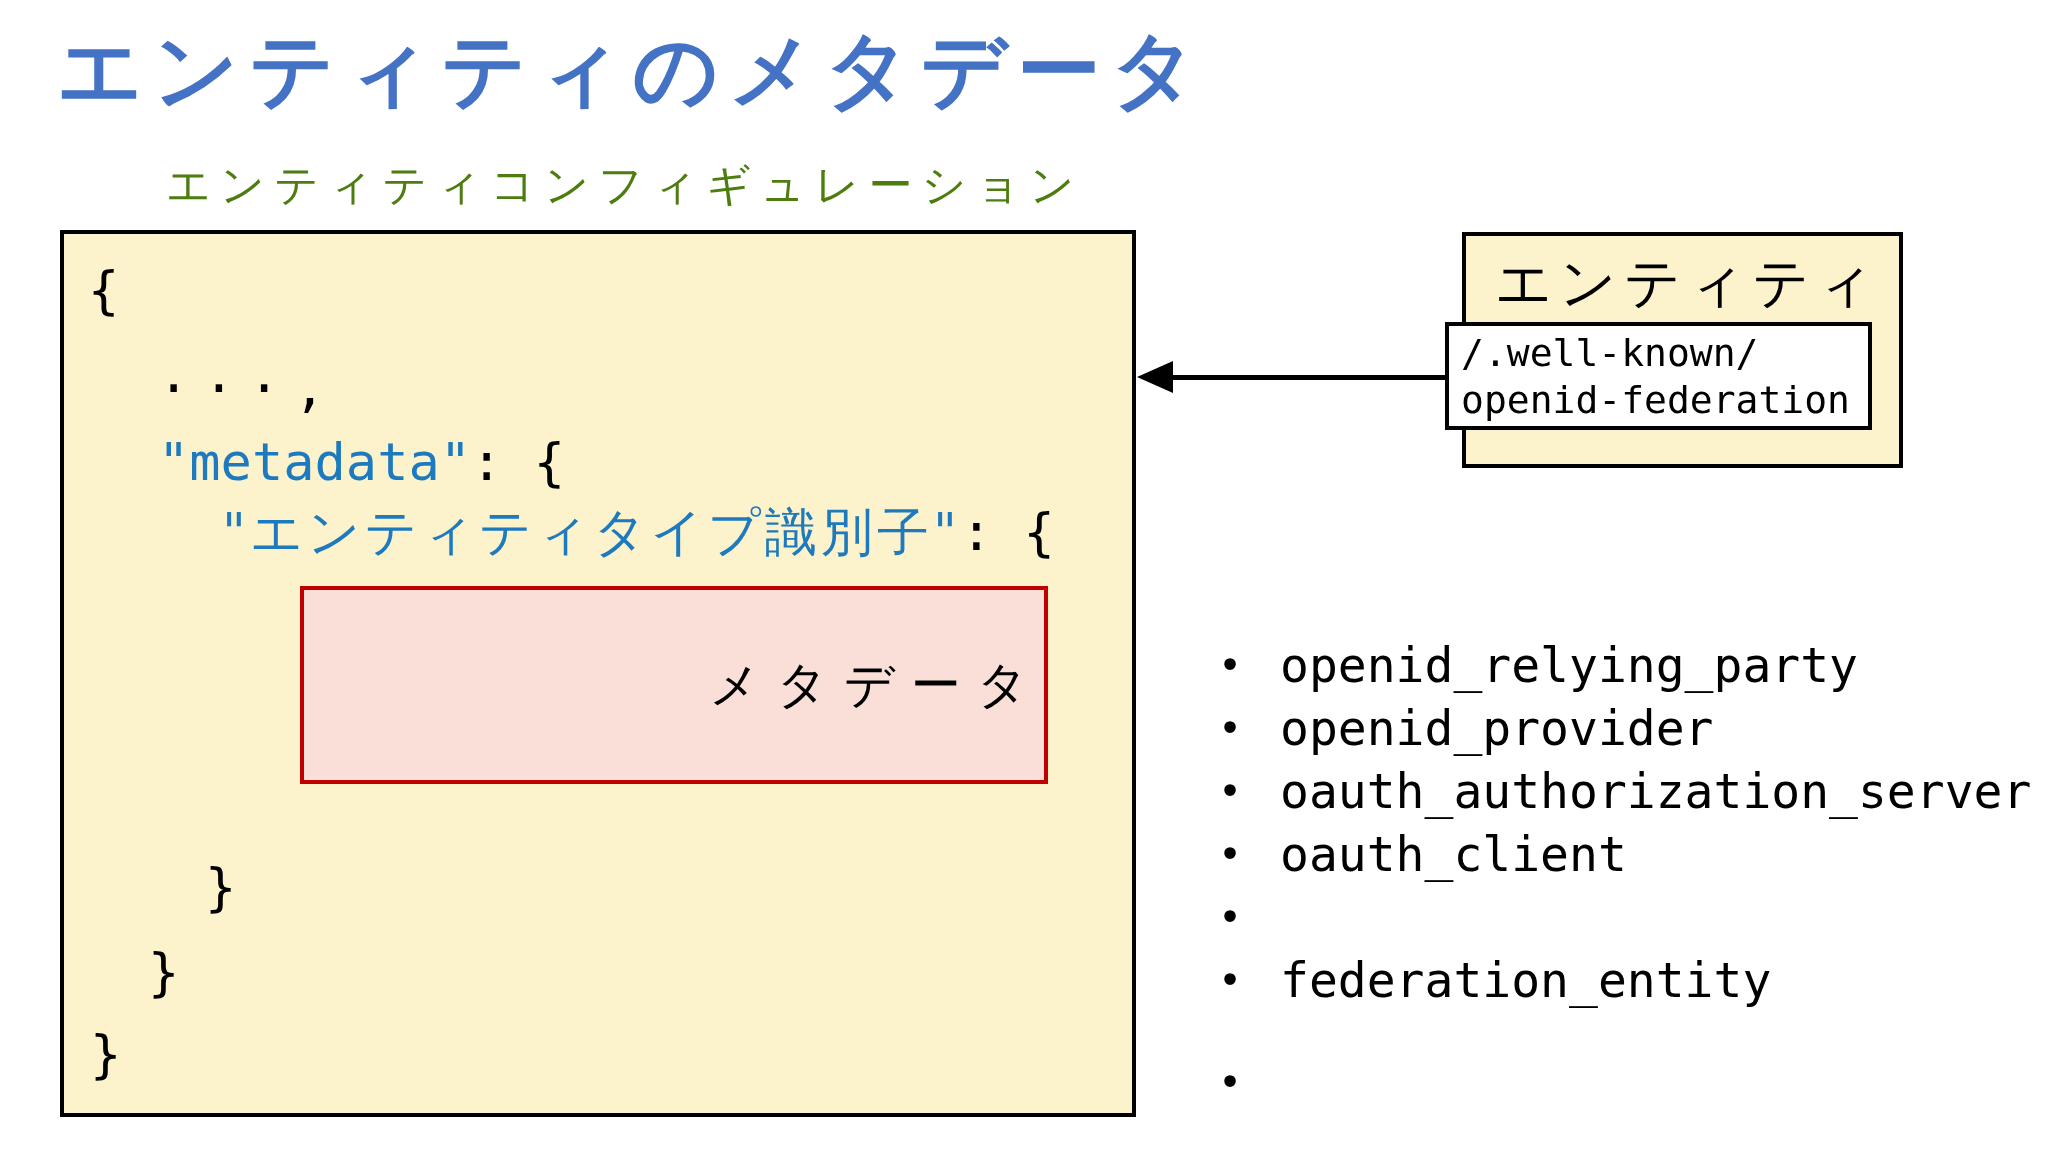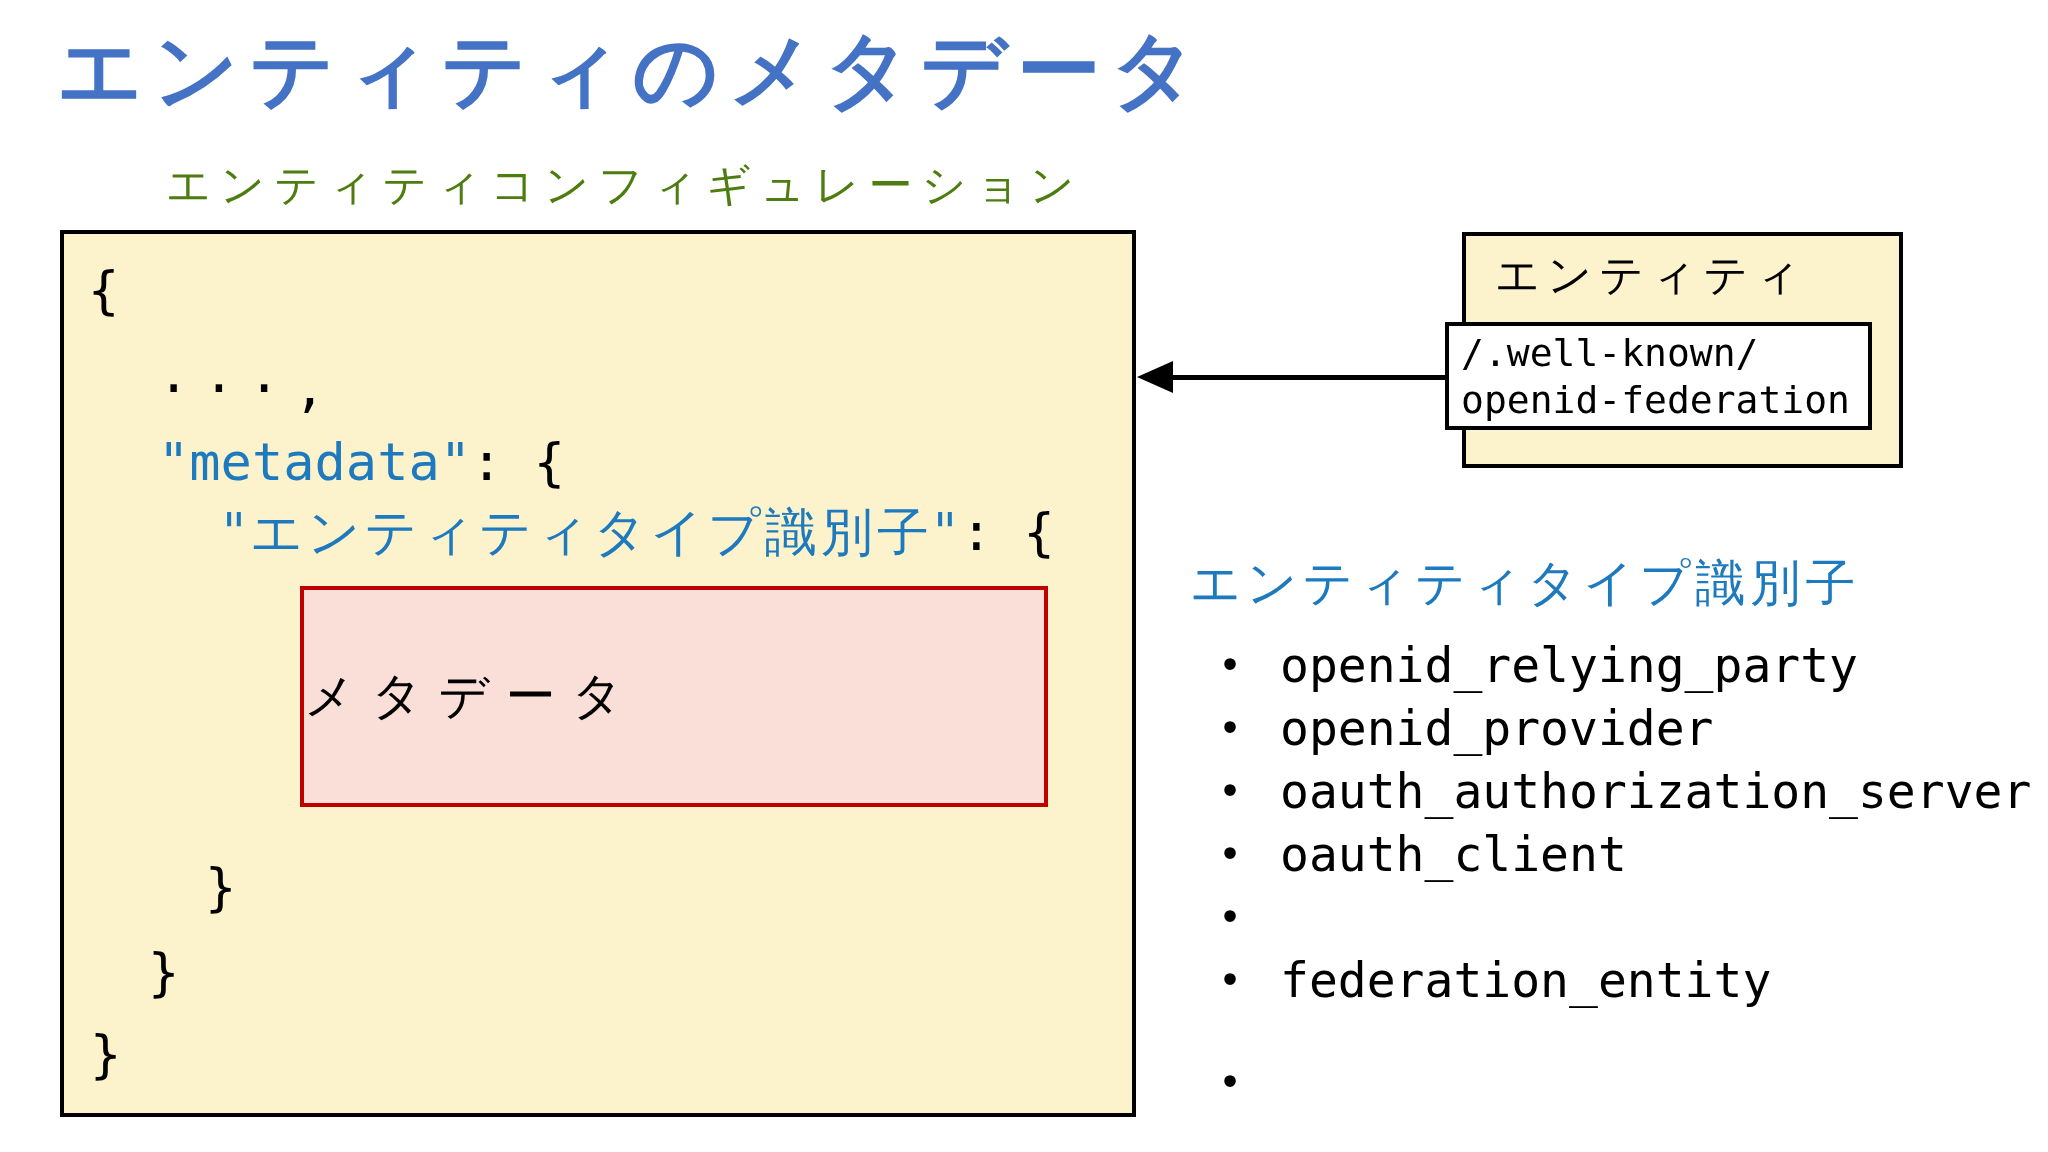--- a/index.html
+++ b/index.html
@@ -35,36 +35,36 @@
   .jp-key { font-family:"DejaVu Serif","Liberation Serif",serif; letter-spacing:4px; }
   .l1 { left:88px;  top:258px; }
   .l2 { left:158px; top:356px; letter-spacing:14px; }
   .l3 { left:158px; top:430px; }
   .l4 { left:222px; top:500px; }
   .l5 { left:205px; top:855px; }
   .l6 { left:148px; top:940px; }
   .l7 { left:90px;  top:1022px; }
 
   .metadata-box {
-    left:300px; top:586px; width:748px; height:221px;
+    left:300px; top:586px; width:748px; height:198px;
     background:#F9DFD8; border:4px solid #C00000; box-sizing:border-box;
-    display:flex; align-items:center; justify-content:flex-start;
+    display:flex; align-items:center; justify-content:flex-end;
   }
   .metadata-box span {
     font-size:50px; letter-spacing:16px; color:#000;
   }
 
   
   .entity-box {
     left:1462px; top:232px; width:441px; height:236px;
     background:#FCF2CC; border:4px solid #000; box-sizing:border-box;
   }
   .entity-label {
     left:1495px; top:246px;
-    font-size:44px; letter-spacing:7px; color:#000; white-space:nowrap;
+    font-size:56px; letter-spacing:7px; color:#000; white-space:nowrap;
   }
   .wellknown-box {
     left:1445px; top:322px; width:427px; height:108px;
     background:#ffffff; border:4px solid #000; box-sizing:border-box;
     padding:4px 4px 0 12px;
     font-family:"DejaVu Sans Mono","Liberation Mono",monospace;
     font-size:38px; line-height:47px; white-space:nowrap; color:#000;
   }
 
   
@@ -115,21 +115,20 @@
   <div class="abs entity-box"></div>
   <div class="abs entity-label">エンティティ</div>
   <div class="abs wellknown-box">
     <div>/.well-known/</div>
     <div>openid-federation</div>
   </div>
 
   <div class="abs arrow-line"></div>
   <div class="abs arrow-head"></div>
 
-  <div class="abs id-heading">エンティティタイプ識別子</div>
 
   <ul class="abs id-list">
     <li>
         <span class="bullet">•</span>
         <span>openid_relying_party</span>
       </li>
     <li>
         <span class="bullet">•</span>
         <span>openid_provider</span>
       </li>

